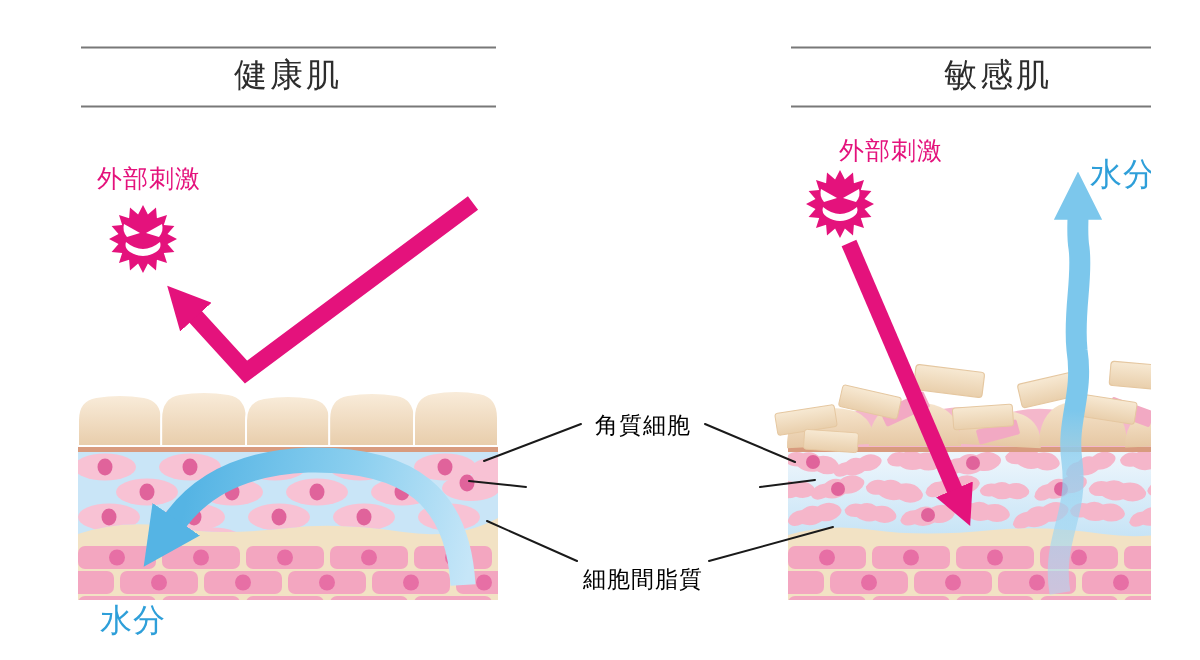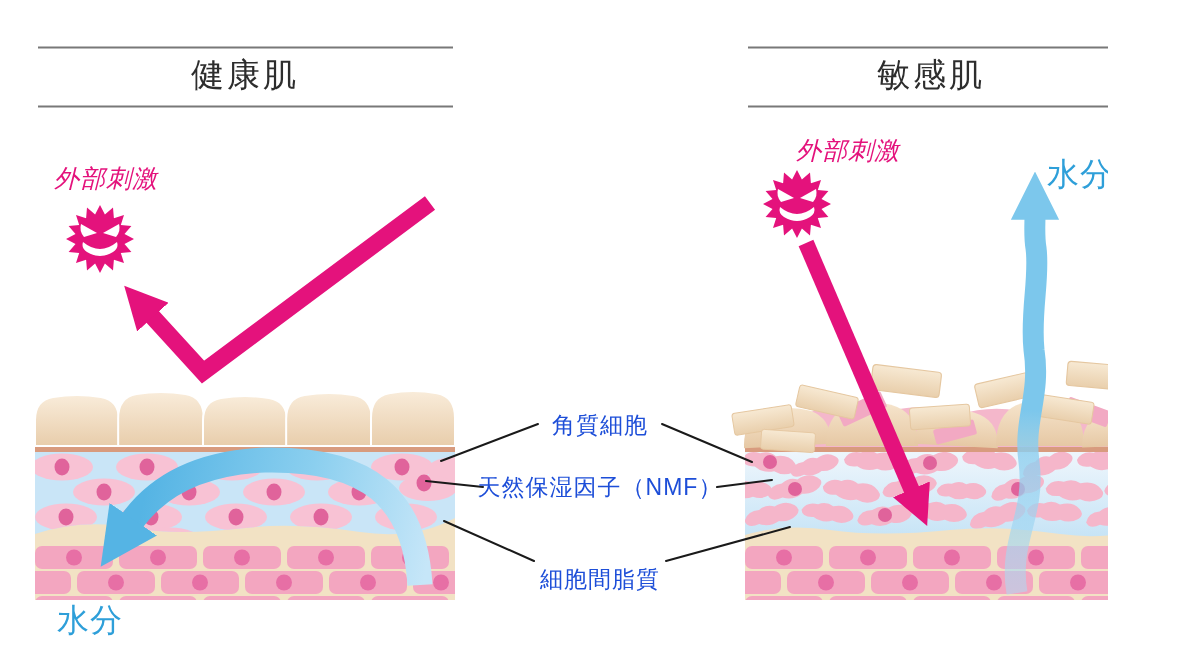--- a/index.html
+++ b/index.html
@@ -1,25 +1,26 @@
 <!DOCTYPE html>
 <html style="--accent_pink: #e4127c; --water_blue: #7cc7ec; --water_blue_dark: #55b4e4; --water_text_blue: #2e9fd9; --layer_blue: #c9e5f7; --cell_pink: #f8c2d4; --nucleus_pink: #e0639b; --brick_pink: #f3a6c0; --brick_dot_pink: #e76fa5; --cream: #f2e2c4; --tan_line: #d89b7e; --title_rule_gray: #787878;"><head>
 <meta charset="utf-8">
 <style>
   html,body{margin:0;padding:0;background:#ffffff;}
   .stage{
     position:relative;width:1108px;height:660px;background:#ffffff;overflow:hidden;
     font-family:"Liberation Sans","DejaVu Sans",sans-serif;
+    margin-left:43px;
   }
   .stage svg{position:absolute;left:0;top:0;}
   .overlay-label{position:absolute;white-space:nowrap;line-height:1;}
   .panel-title{font-size:33px;color:#2d2d2d;letter-spacing:3px;transform:translateX(-50%);}
-  .stim-label{font-size:25px;color:var(--accent_pink,#e4127c);letter-spacing:1px;font-style:italic;}
+  .stim-label{font-size:25px;color:var(--accent_pink,#e4127c);letter-spacing:1px;}
   .water-label{font-size:32px;color:var(--water_text_blue,#2e9fd9);letter-spacing:1px;}
-  .center-label{font-size:23px;color:#1d4ed8;transform:translateX(-50%);letter-spacing:1px;}
+  .center-label{font-size:23px;color:#000000;transform:translateX(-50%);letter-spacing:1px;}
 </style>
 </head>
 <body>
 
 <div class="stage">
 
 <svg width="1200" height="660" viewBox="0 0 1200 660">
   <defs>
 
     <linearGradient id="gBump" x1="0" y1="0" x2="0" y2="1">
@@ -312,25 +313,24 @@
     <line x1="538" y1="424" x2="441" y2="461"></line>
     <line x1="662" y1="424" x2="752" y2="462"></line>
     <line x1="483" y1="487" x2="426" y2="481"></line>
     <line x1="717" y1="487" x2="772" y2="480"></line>
     <line x1="534" y1="561" x2="444" y2="521"></line>
     <line x1="666" y1="561" x2="790" y2="527"></line>
   </g>
 </svg>
 
 <div class="overlay-label panel-title" style="left:245px;top:58px;">健康肌</div>
-<div class="overlay-label panel-title" style="left:931px;top:58px;">敏感肌</div>
+<div class="overlay-label panel-title" style="left:955px;top:58px;">敏感肌</div>
 
 <div class="overlay-label stim-label" style="left:54px;top:166px;">外部刺激</div>
 <div class="overlay-label stim-label" style="left:796px;top:138px;">外部刺激</div>
 
 <div class="overlay-label water-label" style="left:57px;top:604px;">水分</div>
 <div class="overlay-label water-label" style="left:1047px;top:158px;">水分</div>
 
 <div class="overlay-label center-label" style="left:600px;top:414px;">角質細胞</div>
-<div class="overlay-label center-label" style="left:600px;top:476px;">天然保湿因子（NMF）</div>
 <div class="overlay-label center-label" style="left:600px;top:568px;">細胞間脂質</div>
 
 </div>
 
 </body></html>

